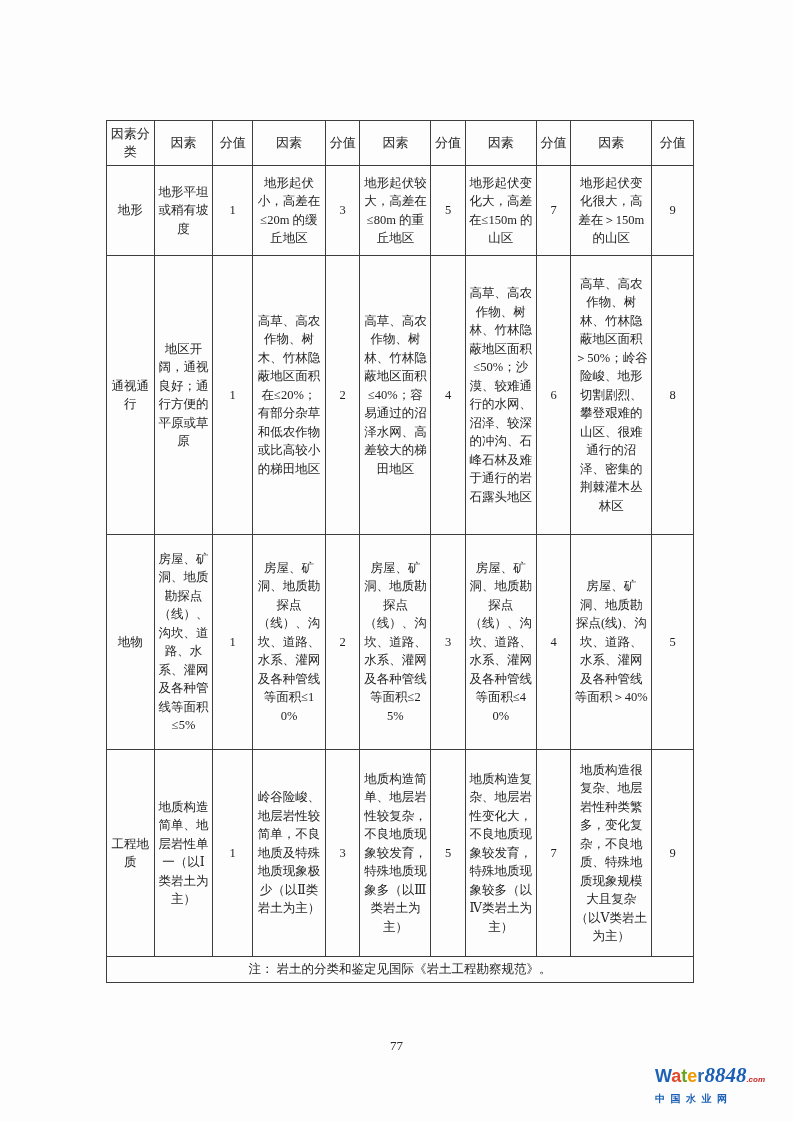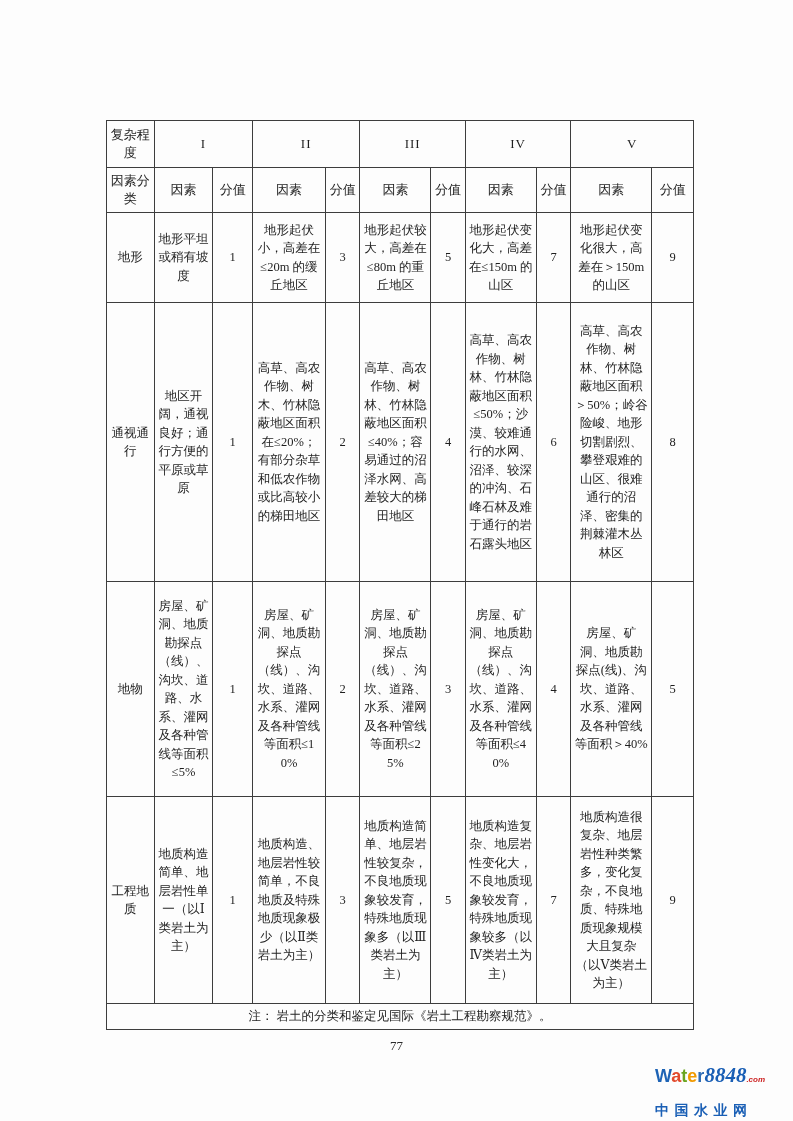--- a/index.html
+++ b/index.html
@@ -23,21 +23,21 @@
   td.score{font-size:13.5px;}
   td.score-h{padding:0 9px;margin-left:12px;}
   td.note-cell{height:23px;text-align:left;padding:2px 8px;font-size:13px;word-break:keep-all;}
   .pageno{position:absolute;top:1038px;left:0;width:100%;text-align:center;font-size:13px;color:#2a2a2a;}
   .wm{position:absolute;left:655px;top:1065px;width:130px;
       font-family:"Liberation Sans","DejaVu Sans",sans-serif;text-align:left;}
   .wm-line1{font-size:18px;font-weight:bold;line-height:20px;white-space:nowrap;}
   .wm-num{font-style:italic;font-family:"Liberation Serif","DejaVu Serif",serif;
       font-size:21px;font-weight:bold;}
   .wm-tld{font-size:8px;font-weight:bold;vertical-align:baseline;}
-  .wm-line2{font-size:14px;font-weight:bold;letter-spacing:5.5px;margin-top:12px;white-space:nowrap;}
+  .wm-line2{font-size:10px;font-weight:bold;letter-spacing:5.5px;margin-top:2px;white-space:nowrap;}
 </style>
 </head>
 <body>
 
 <div class="page">
 
 
   <table class="rating">
     <colgroup>
       <col style="width:47px">
@@ -46,28 +46,20 @@
       <col style="width:72px">
         <col style="width:34px">
         <col style="width:70px">
       <col style="width:34px">
         <col style="width:70px">
         <col style="width:34px">
       <col style="width:80px">
         <col style="width:41px">
     </colgroup>
     <tbody>
-        <tr class="h1">
-      <td class="corner">复杂程度</td>
-      <td class="level" colspan="2">I</td>
-      <td class="level" colspan="2">II</td>
-      <td class="level" colspan="2">III</td>
-      <td class="level" colspan="2">IV</td>
-      <td class="level" colspan="2">V</td>
-    </tr>
     <tr class="h2">
       <td class="corner">因素分类</td>
       <td>因素</td>
       <td class="score-h">分值</td>
       <td>因素</td>
       <td class="score-h">分值</td>
       <td>因素</td>
       <td class="score-h">分值</td>
       <td>因素</td>
       <td class="score-h">分值</td>
@@ -110,21 +102,21 @@
       <td class="score">3</td>
       <td>房屋、矿洞、地质勘探点（线）、沟坎、道路、水系、灌网及各种管线等面积≤40%</td>
       <td class="score">4</td>
       <td>房屋、矿洞、地质勘探点(线)、沟坎、道路、水系、灌网及各种管线等面积＞40%</td>
       <td class="score">5</td>
     </tr>
     <tr class="r4">
       <td class="cat">工程地质</td>
       <td>地质构造简单、地层岩性单一（以Ⅰ类岩土为主）</td>
       <td class="score">1</td>
-      <td>地质构造、地层岩性较简单，不良地质及特殊地质现象极少（以Ⅱ类岩土为主）</td>
+      <td>岭谷险峻、地层岩性较简单，不良地质及特殊地质现象极少（以Ⅱ类岩土为主）</td>
       <td class="score">3</td>
       <td>地质构造简单、地层岩性较复杂，不良地质现象较发育，特殊地质现象多（以Ⅲ类岩土为主）</td>
       <td class="score">5</td>
       <td>地质构造复杂、地层岩性变化大，不良地质现象较发育，特殊地质现象较多（以Ⅳ类岩土为主）</td>
       <td class="score">7</td>
       <td>地质构造很复杂、地层岩性种类繁多，变化复杂，不良地质、特殊地质现象规模大且复杂（以Ⅴ类岩土为主）</td>
       <td class="score">9</td>
     </tr>
     <tr>
       <td class="note-cell" colspan="11">

